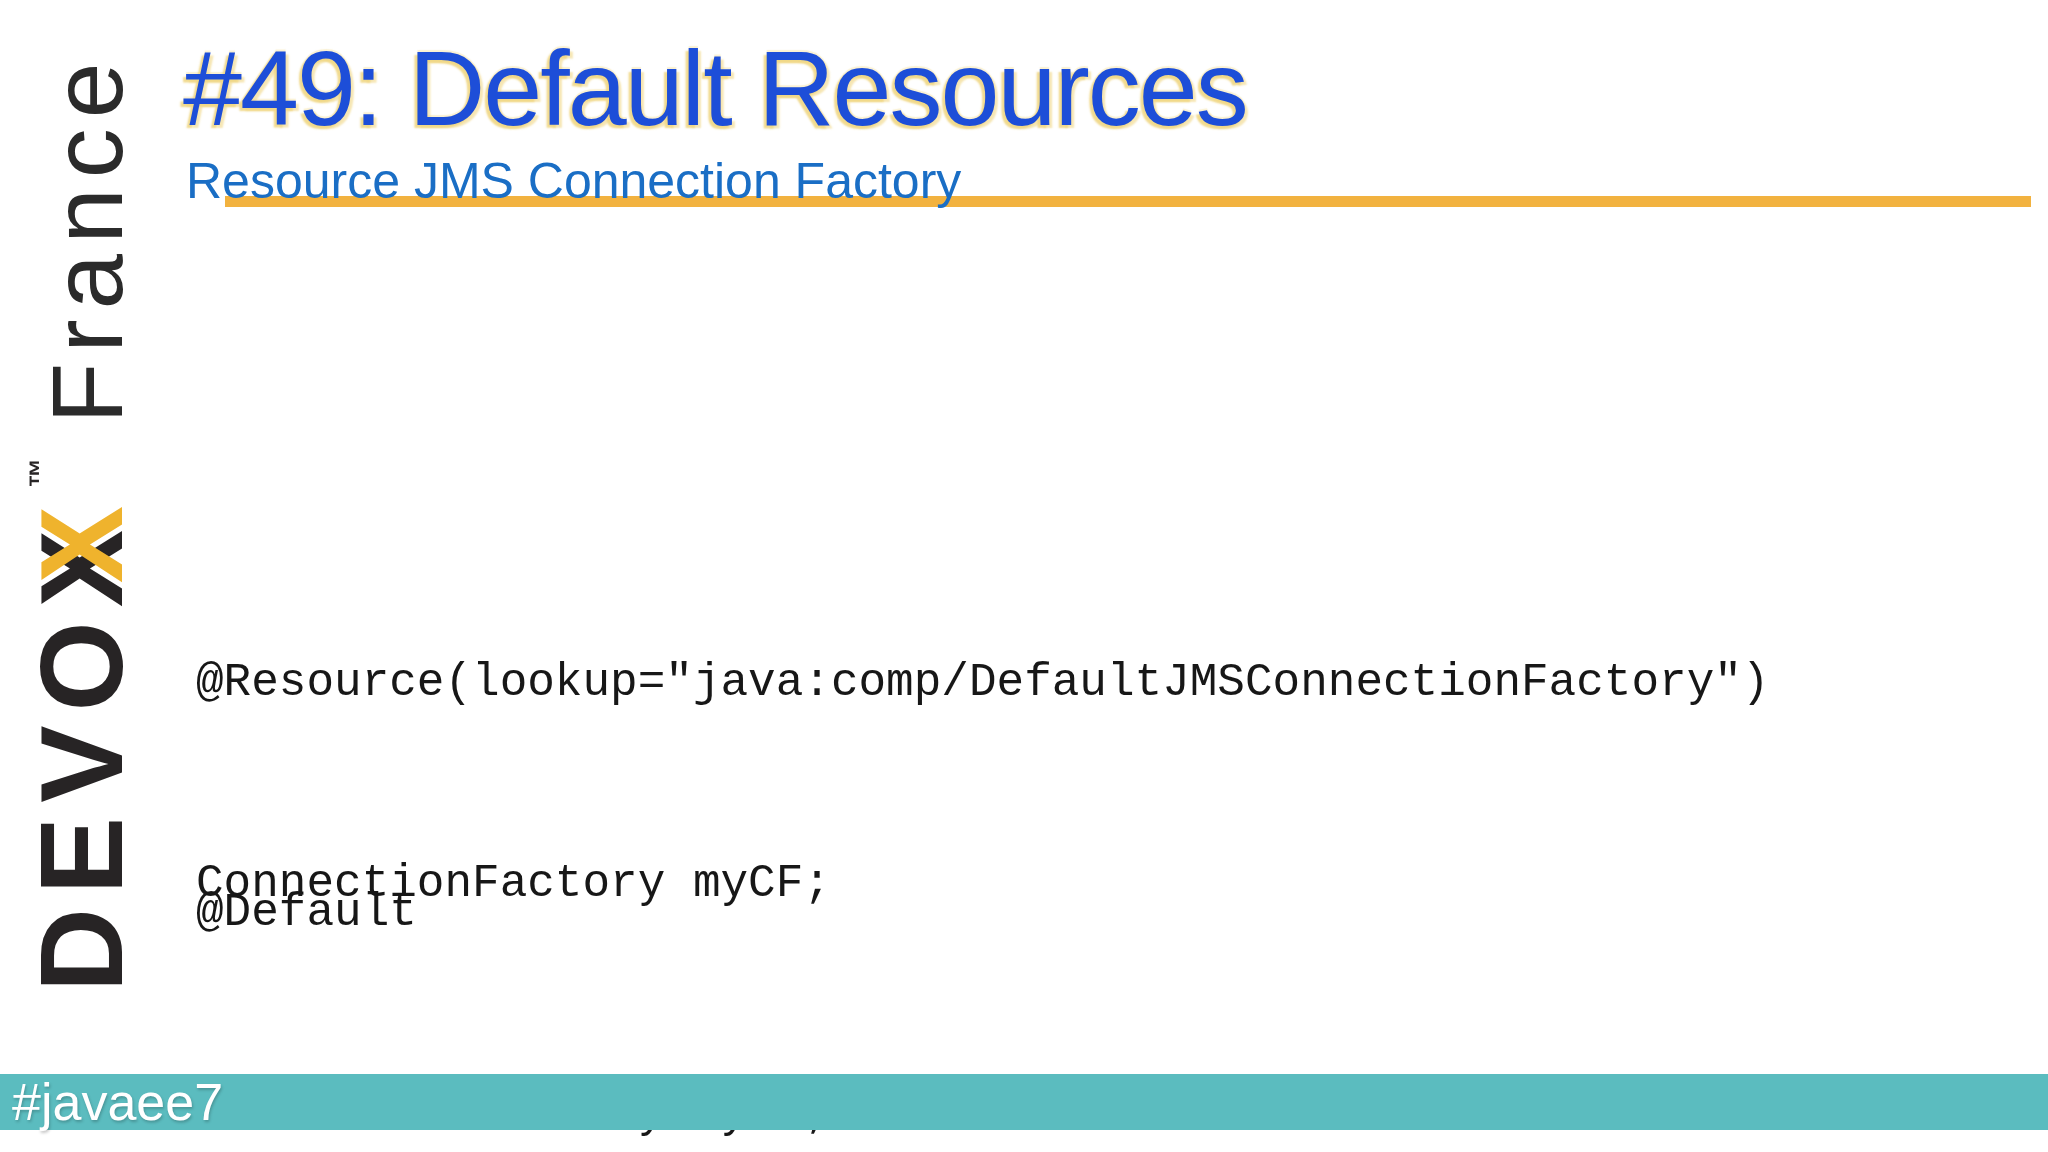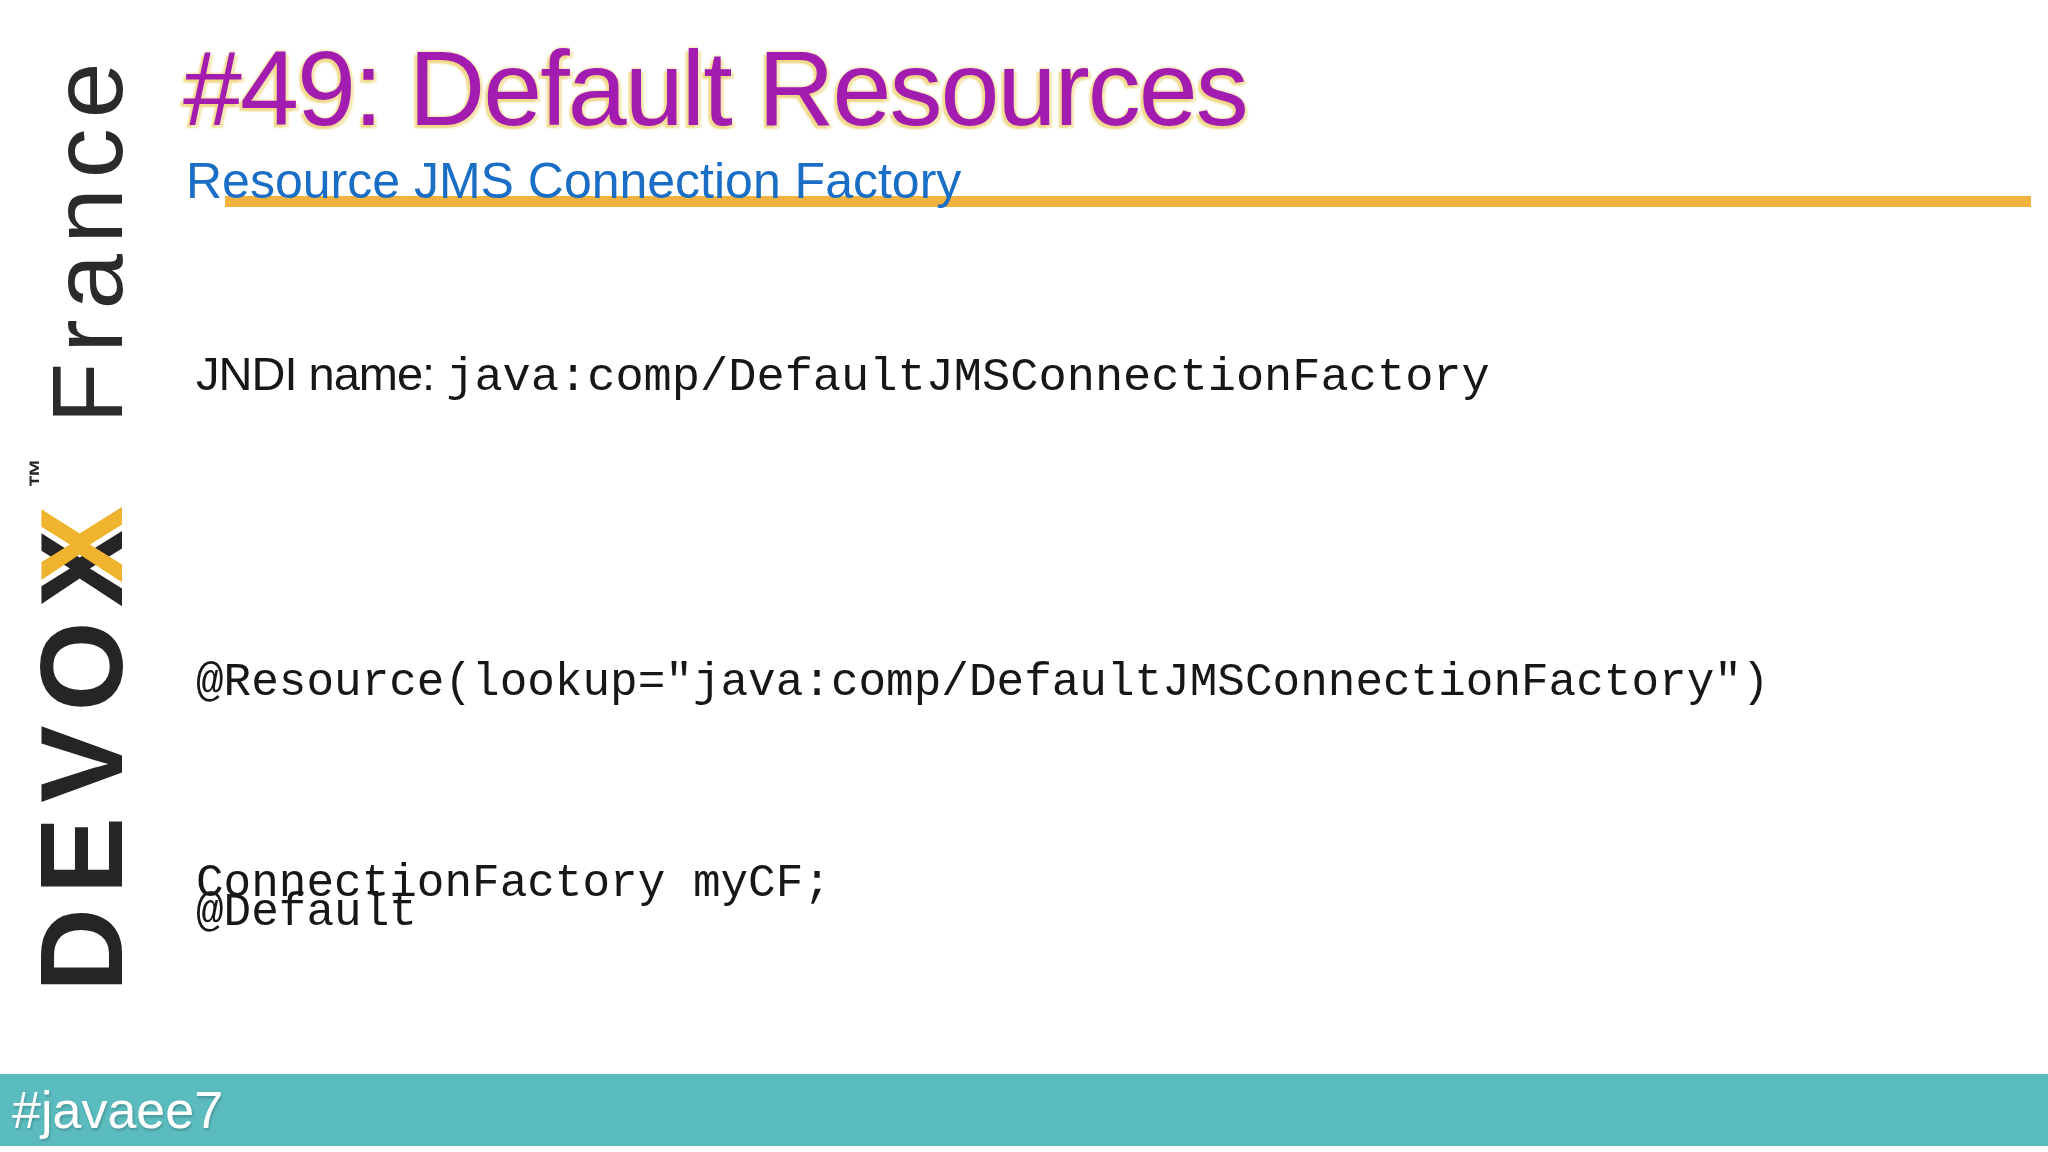--- a/index.html
+++ b/index.html
@@ -58,21 +58,21 @@
 
   
   .title {
     position: absolute;
     left: 183px;
     top: 28px;
     margin: 0;
     font-size: 106px;
     font-weight: normal;
     letter-spacing: -2px;
-    color: #a21caf;
+    color: #1d4ed8;
     text-shadow:
       -3px 3px 2px rgba(240, 214, 130, 0.9),
        3px 3px 2px rgba(240, 214, 130, 0.6),
        0px -2px 1px rgba(240, 214, 130, 0.35);
     z-index: 3;
   }
   .subtitle {
     position: absolute;
     left: 186px;
     top: 152px;
@@ -123,21 +123,21 @@
   }
   .code-1 { top: 516px; }
   .code-2 { top: 746px; }
 
   
   .footer {
     position: absolute;
     left: 0;
     top: 1074px;
     width: 100%;
-    height: 72px;
+    height: 56px;
     background: #5bbcbf;
     box-sizing: border-box;
     display: flex;
     justify-content: space-between;
     align-items: center;
     padding: 0 12px;
     z-index: 4;
   }
   .footer span {
     font-size: 52px;
@@ -152,21 +152,20 @@
 <div class="slide">
 
   <div class="logo">
     <span class="devoxx"><span>DEVO</span><span class="x-black">X</span><span class="x-yellow">X</span><span class="tm">™</span></span><span class="france">France</span>
   </div>
 
   <h1 class="title">#49: Default Resources</h1>
   <div class="accent-line"></div>
   <h2 class="subtitle">Resource JMS Connection Factory</h2>
 
-  <p class="jndi"><span class="jndi-label">JNDI name: </span><span class="mono">java:comp/DefaultJMSConnectionFactory</span></p>
 
   <div class="code code-1">
     <div>@Resource(lookup="java:comp/DefaultJMSConnectionFactory")</div>
     <div>ConnectionFactory myCF;</div>
   </div>
 
   <div class="code code-2">
     <div>@Default</div>
     <div>ConnectionFactory myCF;</div>
   </div>

